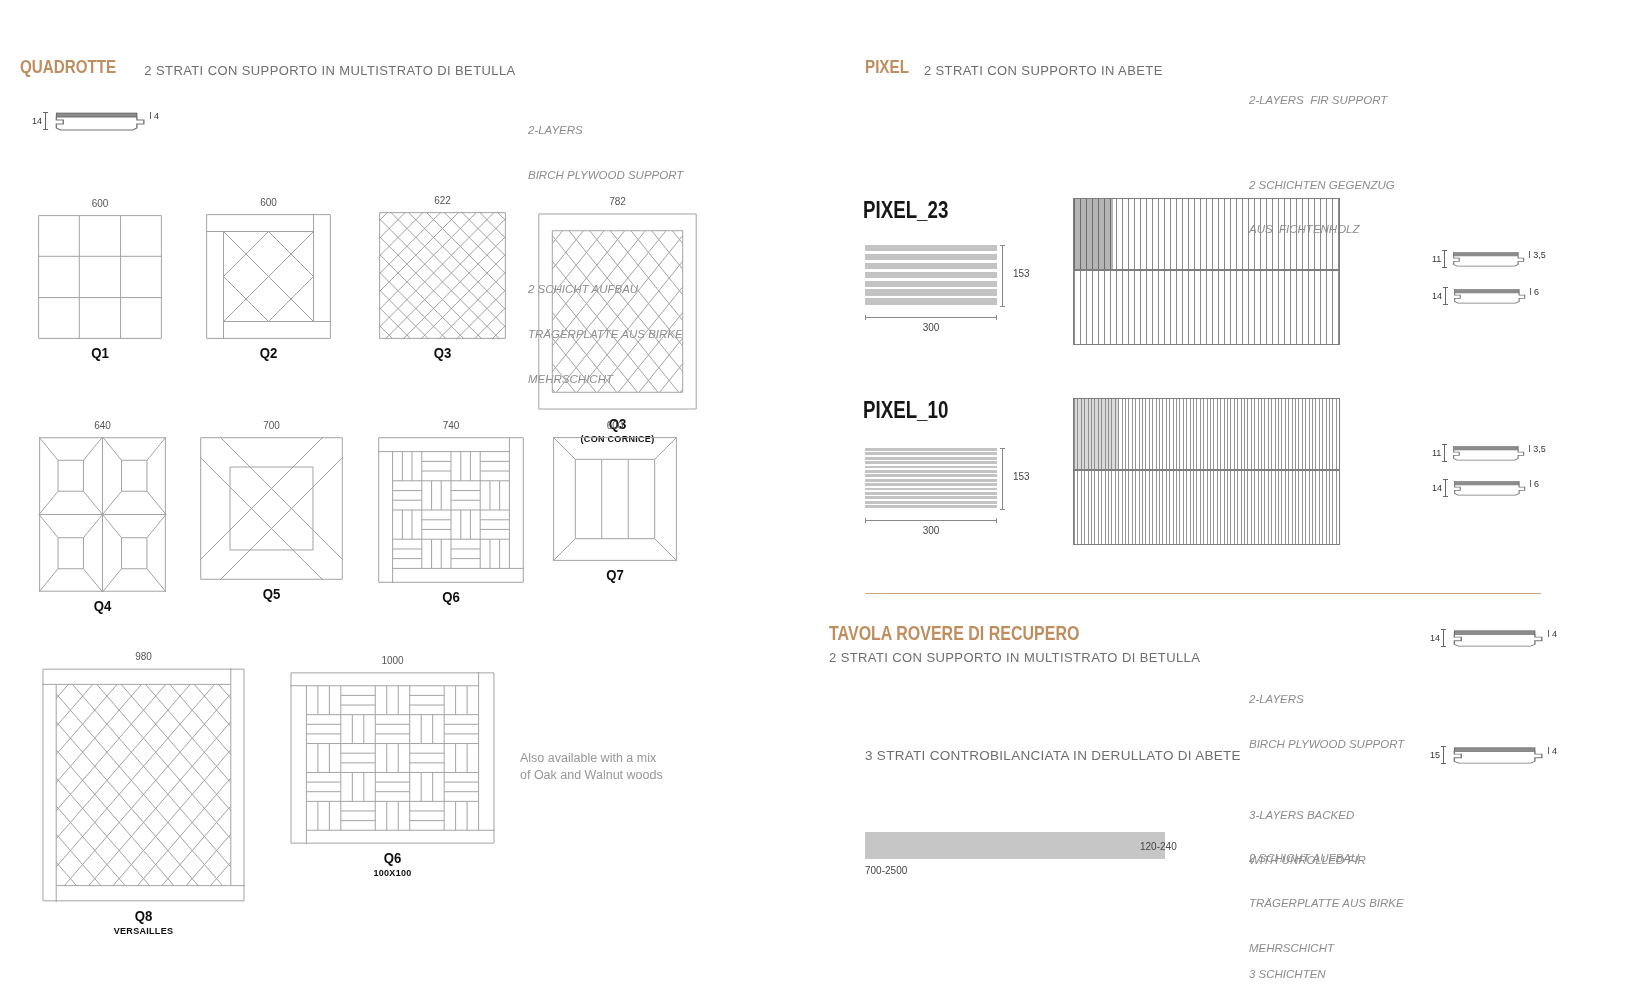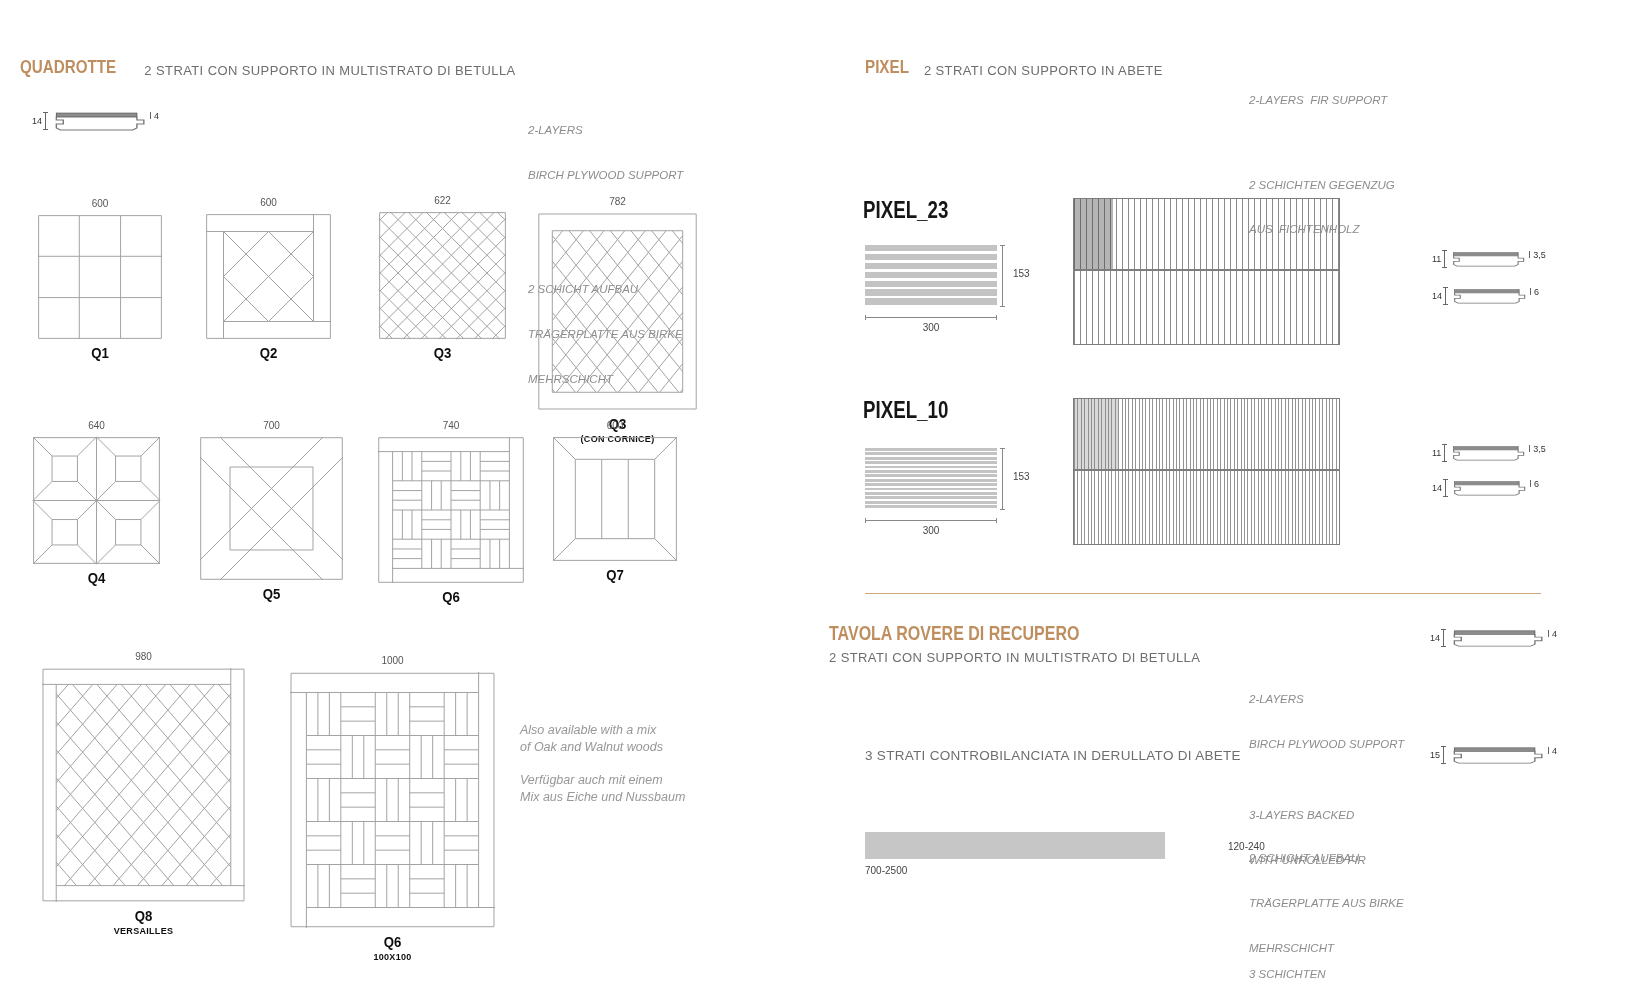--- a/index.html
+++ b/index.html
@@ -10,21 +10,21 @@
   .sec-head{position:absolute;display:flex;align-items:flex-end;gap:4px;white-space:nowrap;}
   .sec-title{font-weight:bold;font-size:19px;color:#bf8e5f;transform:scaleX(.80);transform-origin:left bottom;letter-spacing:0;}
   .sec-sub{font-size:13px;color:#6e6e6e;letter-spacing:.4px;}
   .var-label{position:absolute;font-weight:bold;font-size:24px;color:#161616;transform:scaleX(.78);transform-origin:left top;white-space:nowrap;}
   
   .trans{position:absolute;font-style:italic;color:#8c8c8c;font-size:11.5px;line-height:1.3;white-space:pre-wrap;}
   .trans .para{margin-bottom:10px;}
   .plain{position:absolute;font-size:13.5px;color:#6e6e6e;letter-spacing:.3px;white-space:nowrap;text-align:center;}
   
   .note-it{font-size:13.5px;color:#6e6e6e;line-height:1.35;margin-bottom:28px;}
-  .note-tr{font-style:italic;color:#979797;font-size:12.5px;line-height:1.35;margin-bottom:16px;}
+  .note-tr{color:#979797;font-size:12.5px;line-height:1.35;margin-bottom:16px;margin-top:28px;}
   
   .tile{position:absolute;}
   .tile svg{position:absolute;left:0;top:0;width:100%;height:100%;overflow:visible;}
   .pat path{fill:none;stroke:#a3a3a3;stroke-width:1;vector-effect:non-scaling-stroke;}
   .tile .dim{position:absolute;top:-17px;left:0;right:0;text-align:center;font-size:10px;color:#555;}
   .tile .plabel{position:absolute;top:calc(100% + 5px);left:0;right:0;text-align:center;font-weight:bold;font-size:15px;color:#0e0e0e;transform:scaleX(.88);}
   .tile .psub{position:absolute;top:calc(100% + 24px);left:-20px;right:-20px;text-align:center;font-weight:bold;font-size:9px;color:#0e0e0e;letter-spacing:.3px;}
   
   .profile{position:absolute;display:flex;align-items:center;}
   .pf-num{font-size:9px;color:#333;margin-right:3px;margin-left:12px;}
@@ -121,21 +121,21 @@
       <path d="M0.5,0.5H99.5V99.5H0.5Z"></path>
       <path d="M9,9H91V91H9Z"></path>
       <g transform="translate(9,9)">
         <path d="M75.5,0.0L82.0,6.5M62.5,0.0L82.0,19.5M49.5,0.0L82.0,32.5M36.5,0.0L82.0,45.5M23.5,0.0L82.0,58.5M10.5,0.0L82.0,71.5M0.0,2.5L79.5,82.0M0.0,15.5L66.5,82.0M0.0,28.5L53.5,82.0M0.0,41.5L40.5,82.0M0.0,54.5L27.5,82.0M0.0,67.5L14.5,82.0M0.0,80.5L1.5,82.0M0.0,6.5L6.5,0.0M0.0,19.5L19.5,0.0M0.0,32.5L32.5,0.0M0.0,45.5L45.5,0.0M0.0,58.5L58.5,0.0M0.0,71.5L71.5,0.0M2.5,82.0L82.0,2.5M15.5,82.0L82.0,15.5M28.5,82.0L82.0,28.5M41.5,82.0L82.0,41.5M54.5,82.0L82.0,54.5M67.5,82.0L82.0,67.5M80.5,82.0L82.0,80.5"></path>
       </g>
     </svg>
   <div class="plabel">Q3</div>
   <div class="psub">(CON CORNICE)</div>
 </div>
 
-<div class="tile" style="left:33px;top:437px;width:127px;height:127px;">
+<div class="tile" style="left:39px;top:437px;width:127px;height:155px;">
   <div class="dim">640</div>
   <svg class="pat" viewBox="0 0 100 100" preserveAspectRatio="none">
       <path d="M0.5,0.5H99.5V99.5H0.5Z"></path>
       <path d="M50,0V100M0,50H100"></path>
       <path d="M15,15H35V35H15Z"></path>
       <path d="M0,0L15,15M50,0L35,15M0,50L15,35M50,50L35,35"></path>
       <path d="M65,15H85V35H65Z"></path>
       <path d="M50,0L65,15M100,0L85,15M50,50L65,35M100,50L85,35"></path>
       <path d="M15,65H35V85H15Z"></path>
       <path d="M0,50L15,65M50,50L35,65M0,100L15,85M50,100L35,85"></path>
@@ -181,39 +181,35 @@
   <svg class="pat" viewBox="0 0 100 100" preserveAspectRatio="none">
       <path d="M0.5,0.5H99.5V99.5H0.5Z"></path>
       <path d="M0,7H93M93,0V93M7,93H100M7,7V100"></path>
       <g transform="translate(7,7)">
         <path d="M80.0,0.0L86.0,6.0M68.0,0.0L86.0,18.0M56.0,0.0L86.0,30.0M44.0,0.0L86.0,42.0M32.0,0.0L86.0,54.0M20.0,0.0L86.0,66.0M8.0,0.0L86.0,78.0M0.0,4.0L82.0,86.0M0.0,16.0L70.0,86.0M0.0,28.0L58.0,86.0M0.0,40.0L46.0,86.0M0.0,52.0L34.0,86.0M0.0,64.0L22.0,86.0M0.0,76.0L10.0,86.0M0.0,6.0L6.0,0.0M0.0,18.0L18.0,0.0M0.0,30.0L30.0,0.0M0.0,42.0L42.0,0.0M0.0,54.0L54.0,0.0M0.0,66.0L66.0,0.0M0.0,78.0L78.0,0.0M4.0,86.0L86.0,4.0M16.0,86.0L86.0,16.0M28.0,86.0L86.0,28.0M40.0,86.0L86.0,40.0M52.0,86.0L86.0,52.0M64.0,86.0L86.0,64.0M76.0,86.0L86.0,76.0"></path>
       </g>
     </svg>
   <div class="plabel">Q8</div>
   <div class="psub">VERSAILLES</div>
 </div>
-<div class="tile" style="left:290px;top:672px;width:205px;height:256px;">
+<div class="tile" style="left:290px;top:672px;width:205px;height:172px;">
   <div class="dim">1000</div>
   <svg class="pat" viewBox="0 0 100 100" preserveAspectRatio="none">
       <path d="M0.5,0.5H99.5V99.5H0.5Z"></path>
       <path d="M0,8H92M92,0V92M8,92H100M8,8V100"></path>
       <path d="M24.8,8V92M8,24.8H92M41.6,8V92M8,41.6H92M58.4,8V92M8,58.4H92M75.2,8V92M8,75.2H92M13.6,8.0V24.8M19.2,8.0V24.8M24.8,13.6H41.6M24.8,19.2H41.6M47.2,8.0V24.8M52.8,8.0V24.8M58.4,13.6H75.2M58.4,19.2H75.2M80.8,8.0V24.8M86.4,8.0V24.8M8.0,30.4H24.8M8.0,36.0H24.8M30.4,24.8V41.6M36.0,24.8V41.6M41.6,30.4H58.4M41.6,36.0H58.4M64.0,24.8V41.6M69.6,24.8V41.6M75.2,30.4H92.0M75.2,36.0H92.0M13.6,41.6V58.4M19.2,41.6V58.4M24.8,47.2H41.6M24.8,52.8H41.6M47.2,41.6V58.4M52.8,41.6V58.4M58.4,47.2H75.2M58.4,52.8H75.2M80.8,41.6V58.4M86.4,41.6V58.4M8.0,64.0H24.8M8.0,69.6H24.8M30.4,58.4V75.2M36.0,58.4V75.2M41.6,64.0H58.4M41.6,69.6H58.4M64.0,58.4V75.2M69.6,58.4V75.2M75.2,64.0H92.0M75.2,69.6H92.0M13.6,75.2V92.0M19.2,75.2V92.0M24.8,80.8H41.6M24.8,86.4H41.6M47.2,75.2V92.0M52.8,75.2V92.0M58.4,80.8H75.2M58.4,86.4H75.2M80.8,75.2V92.0M86.4,75.2V92.0"></path>
     </svg>
   <div class="plabel">Q6</div>
   <div class="psub">100X100</div>
 </div>
 
 <div class="abs" style="left:520px;top:722px;width:200px;">
   <div class="note-tr">
     <div>Also available with a mix</div>
     <div>of Oak and Walnut woods</div>
-  </div>
-  <div class="note-tr">
-    <div>Verfügbar auch mit einem</div>
-    <div>Mix aus Eiche und Nussbaum</div>
   </div>
 </div>
 
 <div class="sec-head" style="left:865px;top:56px;">
   <span class="sec-title">PIXEL</span>
   <span class="sec-sub">2 STRATI CON SUPPORTO IN ABETE</span>
 </div>
 <div class="trans" style="left:1249px;top:63px;">
   <div class="para">2-LAYERS  FIR SUPPORT</div>
   <div class="para">
@@ -331,14 +327,14 @@
   <span class="pf-vline"></span>
   <svg class="plank" width="100" height="18" viewBox="0 0 72 20" preserveAspectRatio="none">
     <rect class="wear" x="6" y="2" width="58" height="4"></rect>
     <path class="body" d="M6,6 H64 V9 H69 V13 H64 V17 L61,19 H9 L6,17 V13 H11 V9 H6 Z"></path>
   </svg>
   <span class="pf-tick"></span>
   <span class="pf-top">4</span>
 </div>
 
 <div class="bar" style="left:865px;top:832px;width:300px;height:27px;"></div>
-<div class="dimnum" style="left:1228px;top:841px;">120-240</div>
+<div class="dimnum" style="left:1140px;top:841px;">120-240</div>
 <div class="dimnum" style="left:865px;top:865px;">700-2500</div>
 
 </body></html>

